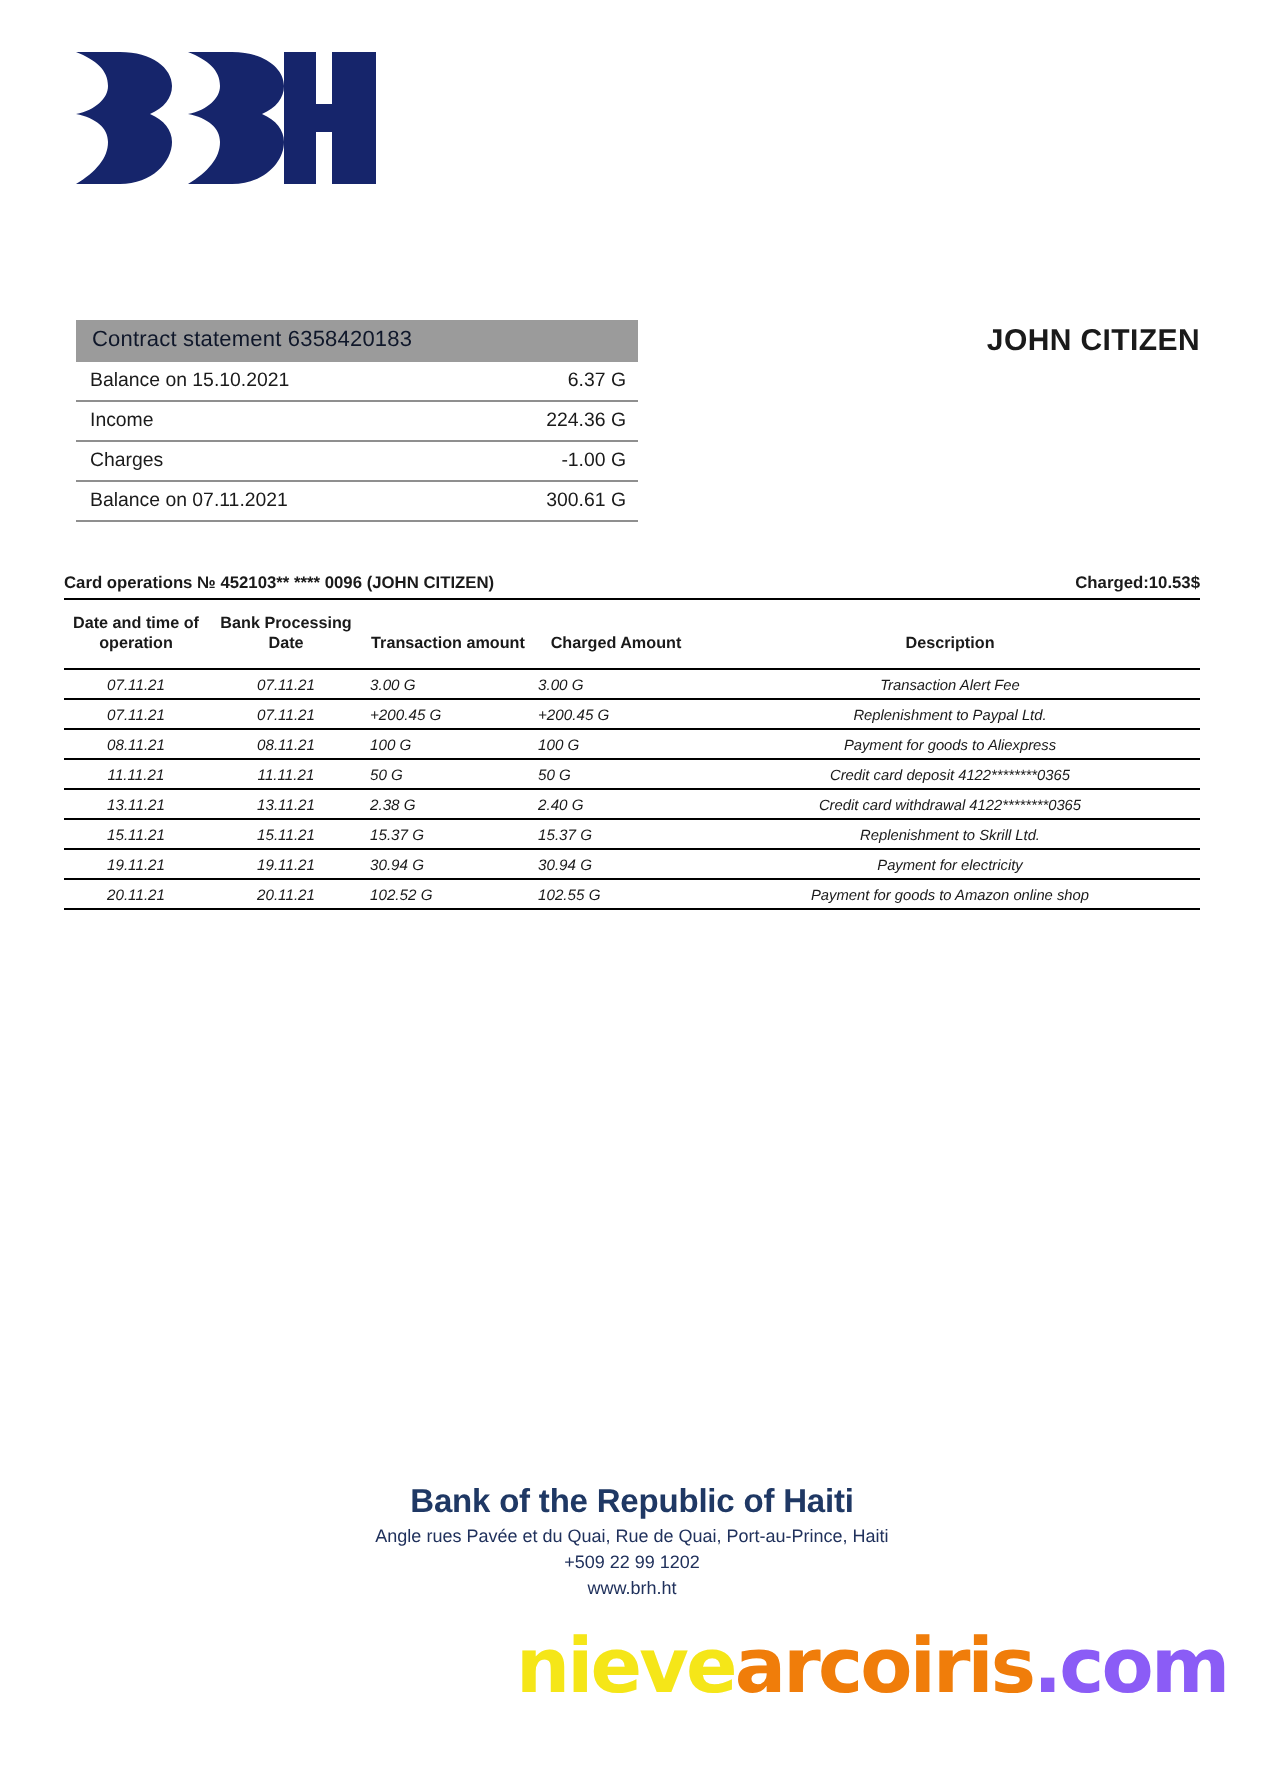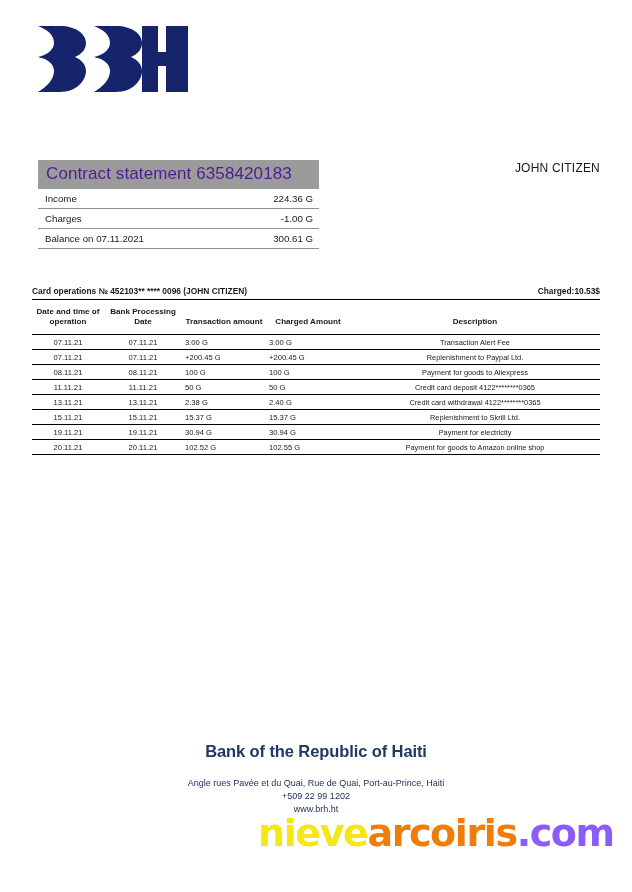--- a/index.html
+++ b/index.html
@@ -28,22 +28,22 @@
 
   
   #summary-block {
     position: absolute;
     left: 38px;
     top: 160px;
     width: 281px;
   }
   #summary-title {
     background: #9b9b9b;
-    color: #4c1d95;
-    font-size: 17px;
+    color: #0f172a;
+    font-size: 11px;
     font-weight: 400;
     padding: 4px 8px 5px 8px;
     letter-spacing: 0.1px;
     white-space: nowrap;
   }
   table.summary {
     width: 100%;
     border-collapse: collapse;
     font-size: 9.7px;
   }
@@ -61,22 +61,22 @@
     position: absolute;
     right: 32px;
     top: 160px;
     width: 160px;
     text-align: right;
     font-size: 8.6px;
     line-height: 1.42;
     color: #1a1a1a;
   }
   #customer-name {
-    font-weight: normal;
-    font-size: 12px;
+    font-weight: bold;
+    font-size: 15px;
     margin-bottom: 1px;
     letter-spacing: 0.2px;
   }
 
   
   #cardops-bar {
     position: absolute;
     left: 32px;
     top: 286px;
     width: 568px;
@@ -110,20 +110,21 @@
     padding: 1px 2px 8px 2px;
     line-height: 1.18;
     border-bottom: 1.4px solid #000000;
   }
   table.ops td {
     font-size: 7.6px;
     padding: 2.5px 3px 2.5px 3px;
     border-bottom: 1px solid #000000;
     white-space: nowrap;
     overflow: hidden;
+    font-style: italic;
   }
   table.ops td.c { text-align: center; }
   table.ops td.r { text-align: left; padding-right: 12px; }
   table.ops td.desc { text-align: center; font-size: 7.4px; }
 
   col.c1 { width: 72px; }
   col.c2 { width: 78px; }
   col.c3 { width: 84px; }
   col.c4 { width: 84px; }
   col.c5 { width: 250px; }
@@ -134,21 +135,21 @@
     left: 0;
     right: 0;
     top: 742px;
     text-align: center;
     color: #1f3864;
   }
   #footer-bankname {
     font-size: 16.5px;
     font-weight: bold;
     letter-spacing: -0.1px;
-    margin-bottom: 16px;
+    margin-bottom: 1px;
   }
   .footer-line {
     font-size: 9px;
     line-height: 1.45;
     color: #20315c;
   }
 
   
   #watermark {
     position: absolute;
@@ -182,20 +183,24 @@
       <rect x="104" y="26" width="30" height="14"></rect>
       <rect x="128" y="0" width="22" height="66"></rect>
     </g>
   </svg>
 </div>
 
 <div id="summary-block">
   <div id="summary-title">Contract statement 6358420183</div>
   <table class="summary">
     <tbody>
+      <tr>
+        <td>Balance on  15.10.2021</td>
+        <td class="val">6.37 G</td>
+      </tr>
       <tr>
         <td>Income</td>
         <td class="val">224.36 G</td>
       </tr>
       <tr>
         <td>Charges</td>
         <td class="val">-1.00 G</td>
       </tr>
       <tr>
         <td>Balance on  07.11.2021</td>

